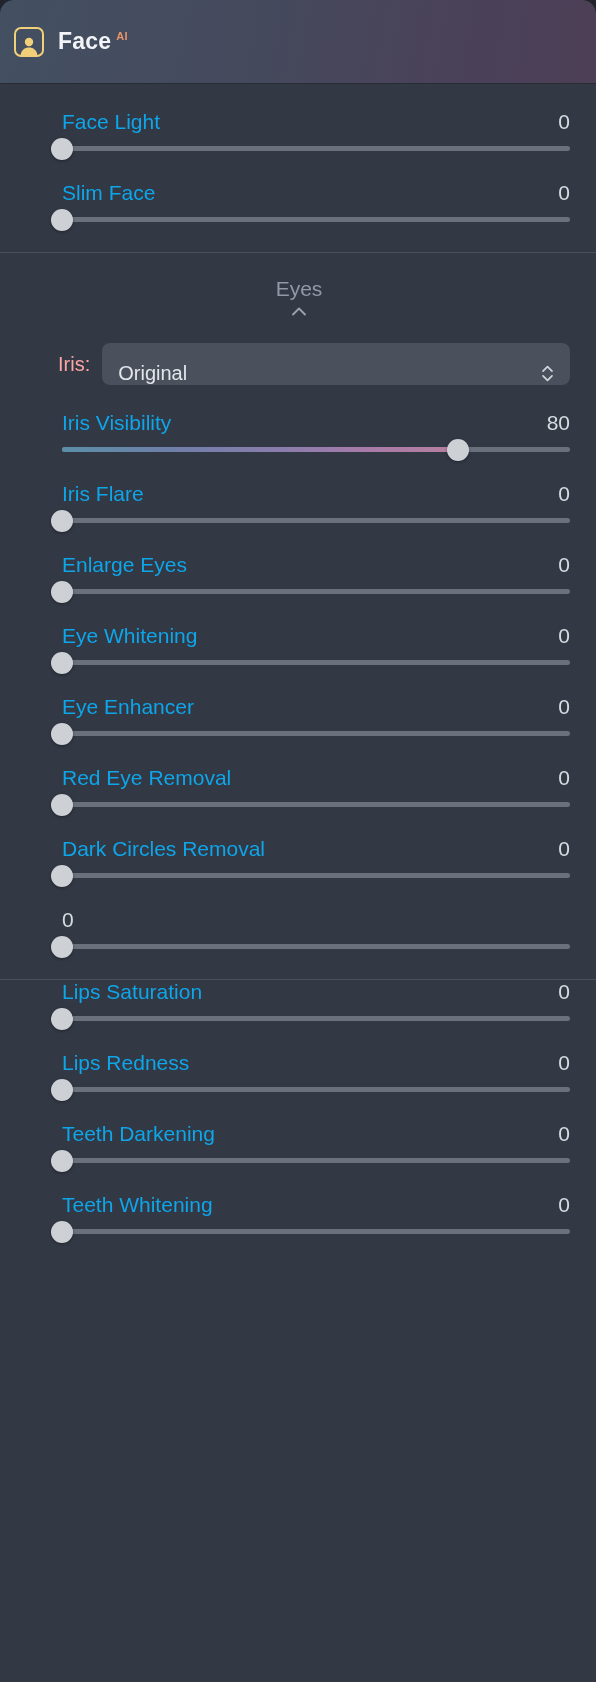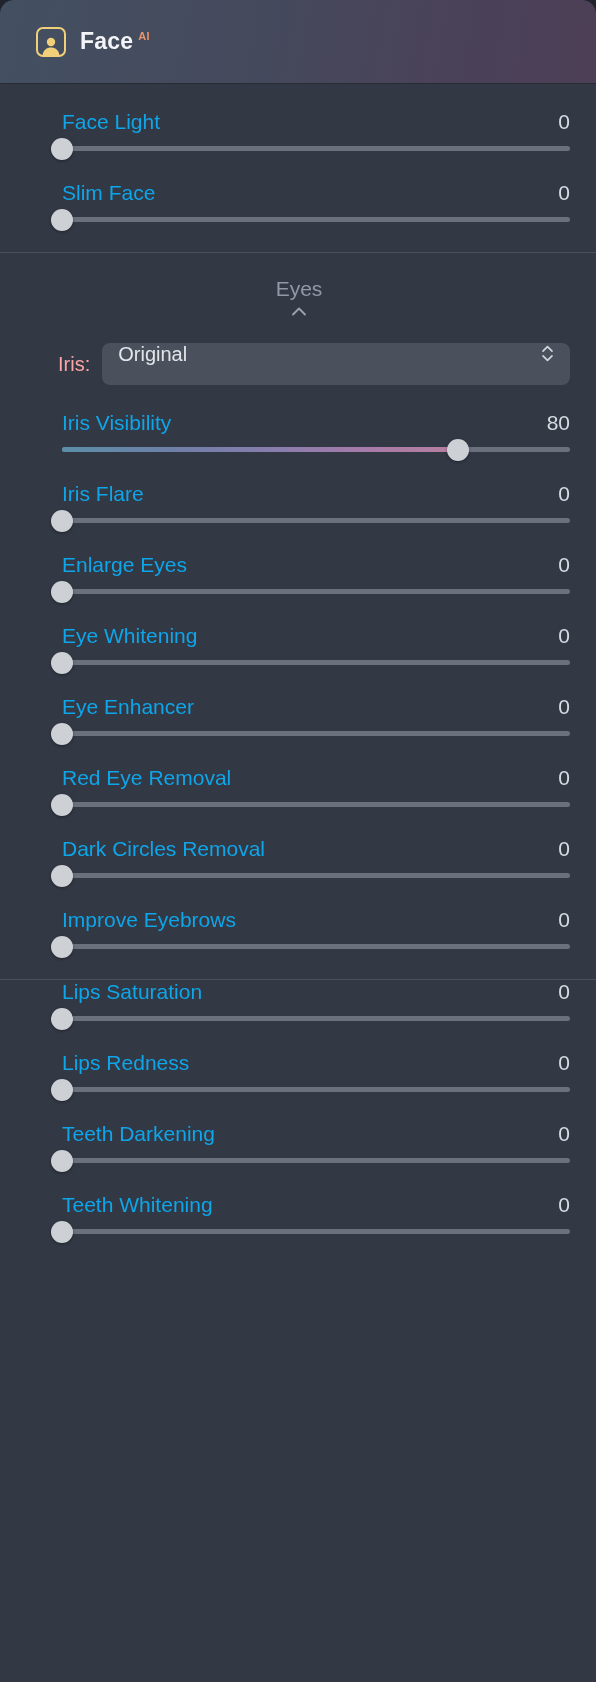--- a/index.html
+++ b/index.html
@@ -16,21 +16,21 @@
     border-radius:14px 14px 0 0;
     overflow:hidden;
   }
 
   
   .header {
     height:84px;
     background:linear-gradient(100deg,#435061 0%,#45495c 45%,#4a4259 75%,#4c3f56 100%);
     border-radius:14px 14px 0 0;
     display:flex; align-items:center;
-    padding-left:36px;
+    padding-left:14px;
     border-bottom:1px solid #272b34;
   }
   .face-icon {
     width:30px; height:30px;
     border:2.5px solid #f2d07a;
     border-radius:7px;
     display:flex; align-items:flex-end; justify-content:center;
     overflow:hidden;
     flex:0 0 auto;
   }
@@ -96,21 +96,21 @@
   .iris-row {
     display:flex; align-items:center;
     padding:0 26px 26px 58px;
   }
   .iris-label { font-size:20px; color:#fca5a5; margin-right:12px; }
   .select {
     flex:1;
     height:42px;
     background:#4b515c;
     border-radius:8px;
-    display:flex; align-items:flex-start; justify-content:space-between;
+    display:flex; align-items:flex-end; justify-content:space-between;
     padding:0 14px 0 16px;
   }
   .select-value { font-size:20px; color:#e2e6eb; }
   .updown { width:16px; height:22px; color:#cfd4da; }
 </style>
 </head>
 <body>
 
 <div class="panel">
 
@@ -231,21 +231,20 @@
       <div class="line">
         <span class="slabel">Dark Circles Removal</span>
         <span class="svalue">0</span>
       </div>
       <div class="track">
         <div class="thumb" style="left: 0%;"></div>
       </div>
     </div>
     <div class="srow">
       <div class="line">
-        <span class="slabel">Improve Eyebrows</span>
         <span class="svalue">0</span>
       </div>
       <div class="track">
         <div class="thumb" style="left: 0%;"></div>
       </div>
     </div>
   </div>
 
   <div class="divider"></div>
 

